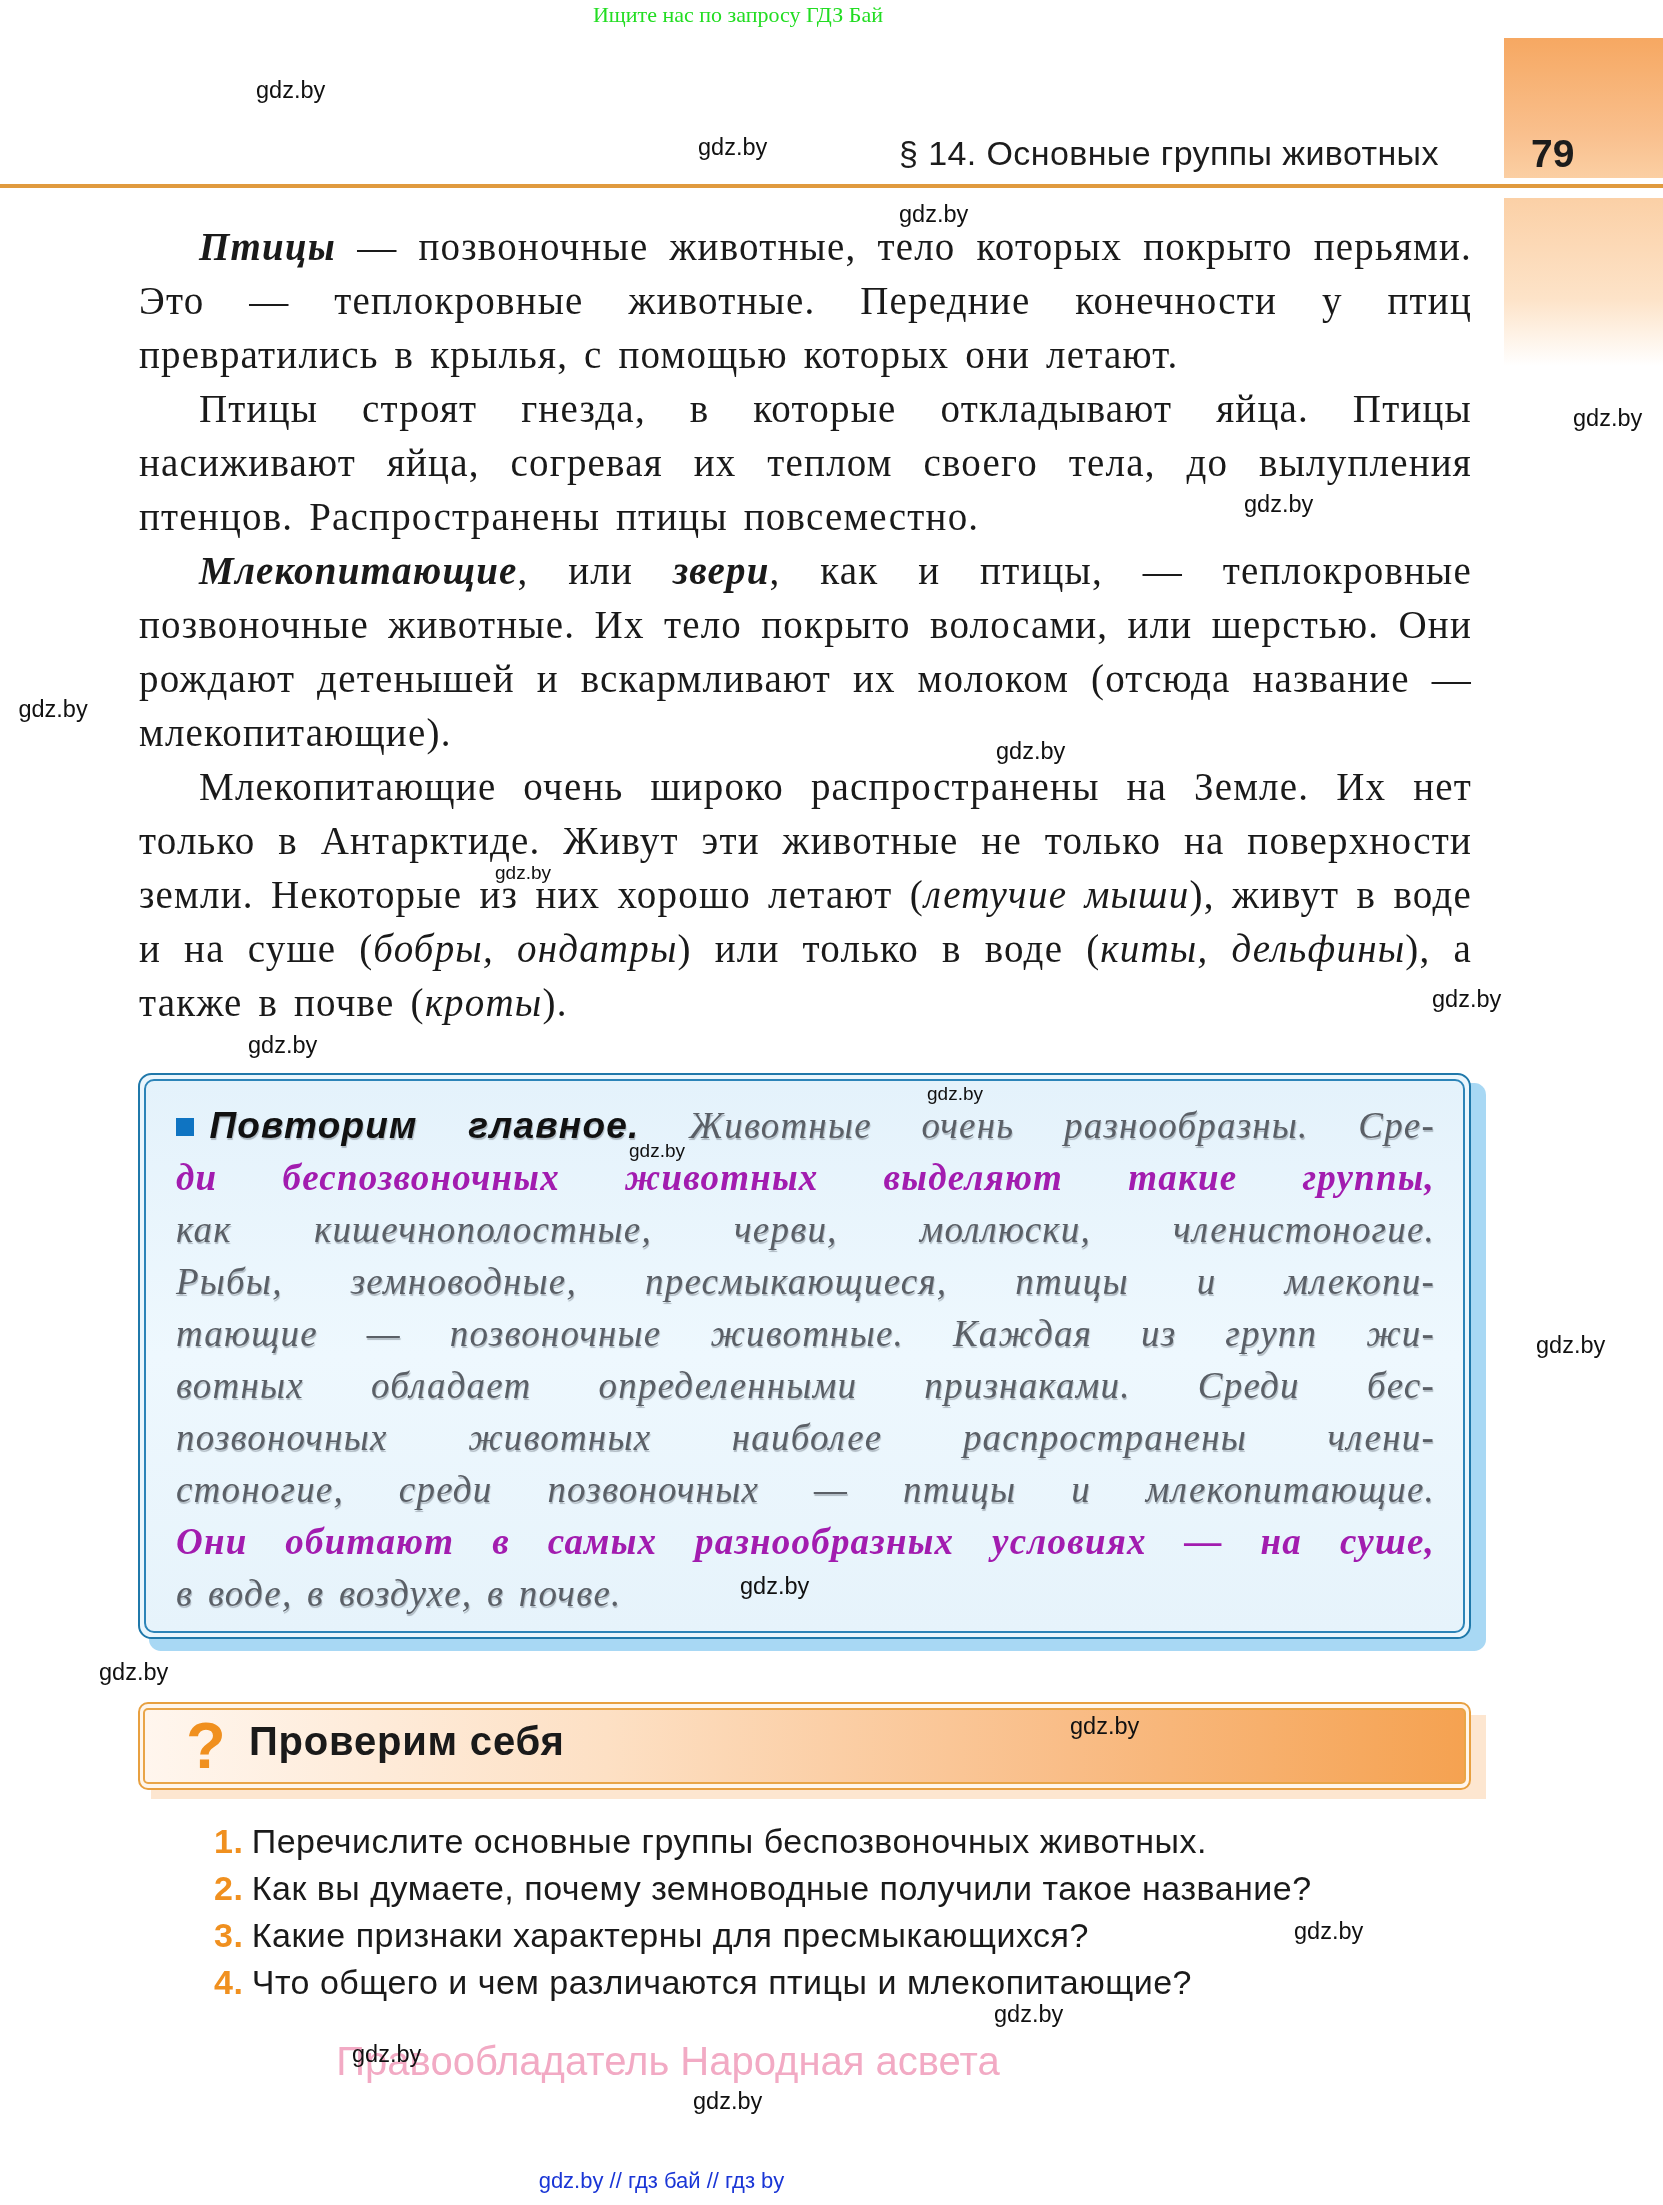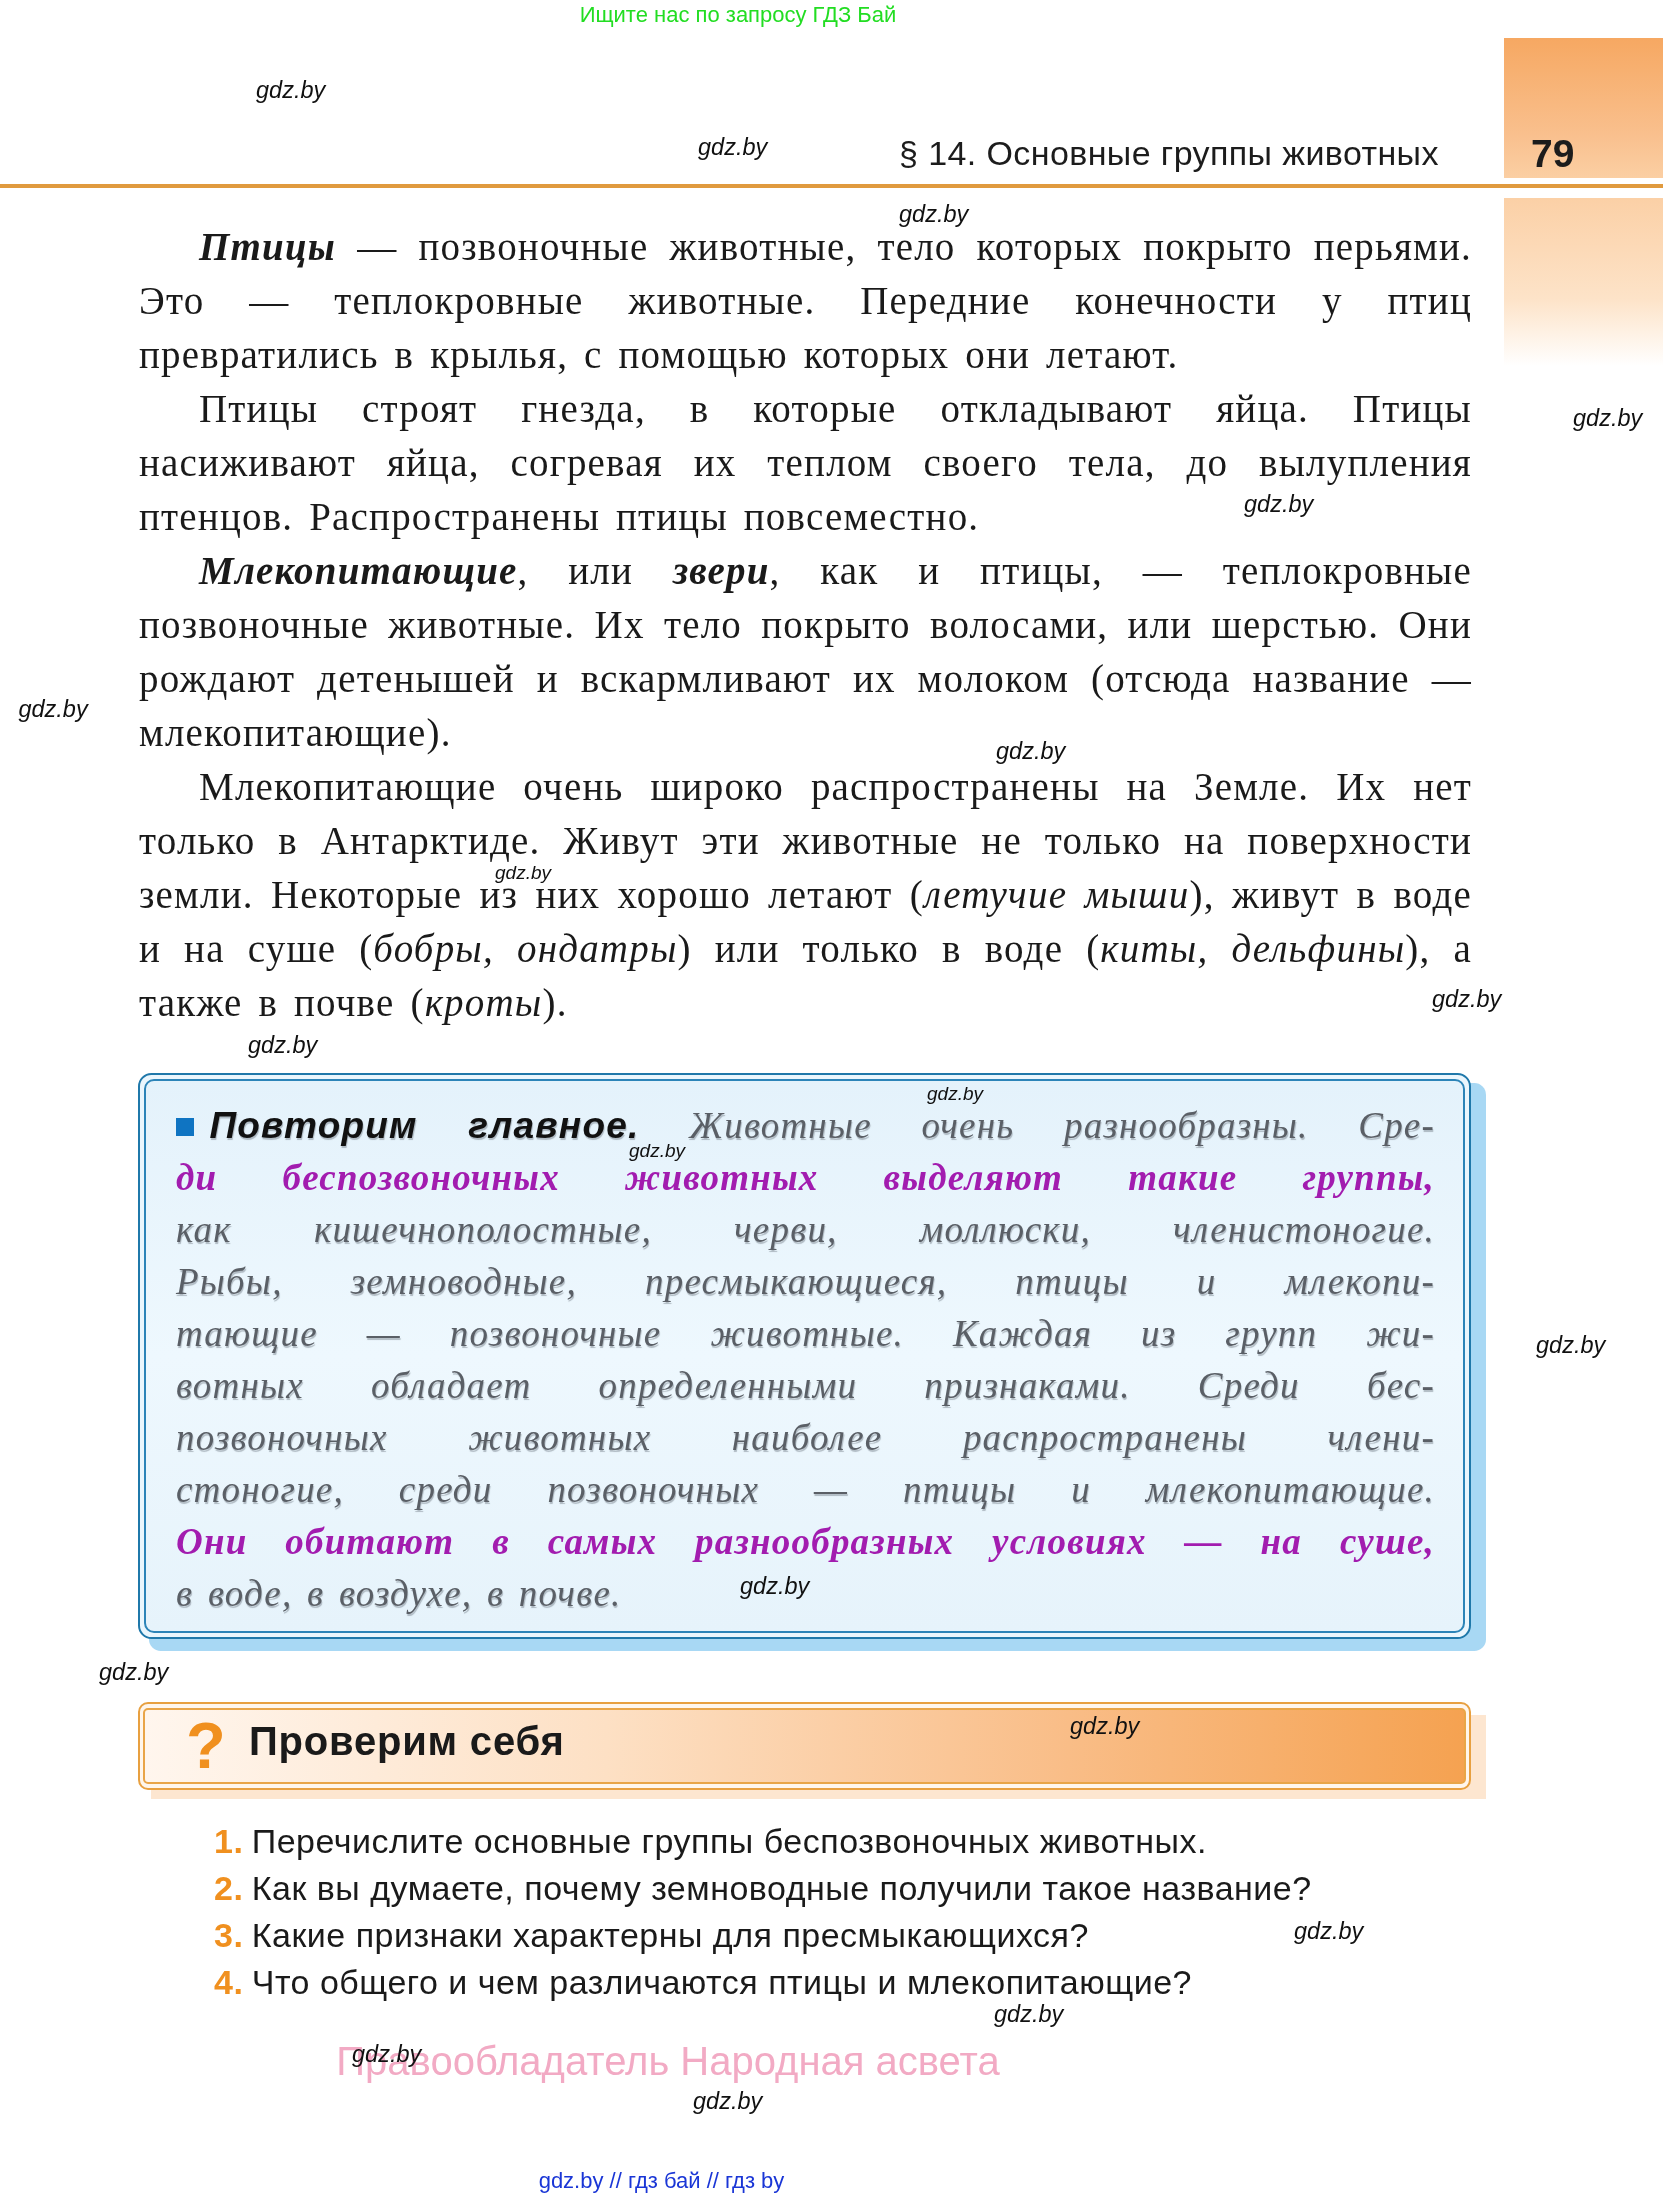--- a/index.html
+++ b/index.html
@@ -1,30 +1,30 @@
 <!DOCTYPE html>
 <html style="font-size:13.4px"><head>
 <meta charset="utf-8">
 <style>
   html, body { margin:0; padding:0; }
   body { width:1664px; height:2205px; position:relative; background:#ffffff; overflow:hidden;
          font-family:"Liberation Serif", serif; color:#1a1a1a; }
   .abs { position:absolute; }
   .top-banner { top:1.7px; left:0; width:1476px; text-align:center; color:#22dd22;
-                font-family:Liberation Sans, sans-serif; font-size:22px; }
+                font-family:Liberation Serif, serif; font-size:22px; }
   .page-tab { left:1504px; top:38px; width:159px; height:140px;
               background:linear-gradient(180deg,#f6a862 0%,#f9c08e 70%,#fbcfa3 100%); }
   .page-tab-lower { left:1504px; top:198px; width:159px; height:168px;
               background:linear-gradient(180deg,#fbd0a6 0%,#fde3c8 60%,#ffffff 100%); }
   .page-num { left:1531px; top:132px; font-family:"Liberation Sans", sans-serif; font-weight:bold;
               font-size:39px; color:#1c1c1c; }
   .running-head { left:899px; top:134px; font-family:"Liberation Sans", sans-serif; font-size:34px;
                   color:#1c1c1c; letter-spacing:0.4px; }
   .head-rule { left:0; top:184px; width:1664px; height:4.2px; background:#e09a3e; }
-  .wm { font-family:"Liberation Sans", sans-serif; font-size:23.5px; color:#111; white-space:nowrap;font-style:italic; }
+  .wm { font-family:"Liberation Sans", sans-serif; font-size:23.5px; color:#111; white-space:nowrap; }
   .wm.small { font-size:19px; }
 
   .body-text { left:139px; top:220px; width:1333px; font-size:39px; line-height:54px;
                text-align:justify; letter-spacing:1.2px; word-spacing:5px; }
   .body-text p { margin:0; text-indent:60px; }
   .body-text i { font-style:italic; }
   .body-text b { font-weight:bold; font-style:italic; }
 
   .summary-shadow { left:149px; top:1083px; width:1337px; height:568px; background:#a8d8f4; border-radius:11.7px; }
   .summary-box { left:138px; top:1073px; width:1333px; height:566px; border-radius:13.4px;

